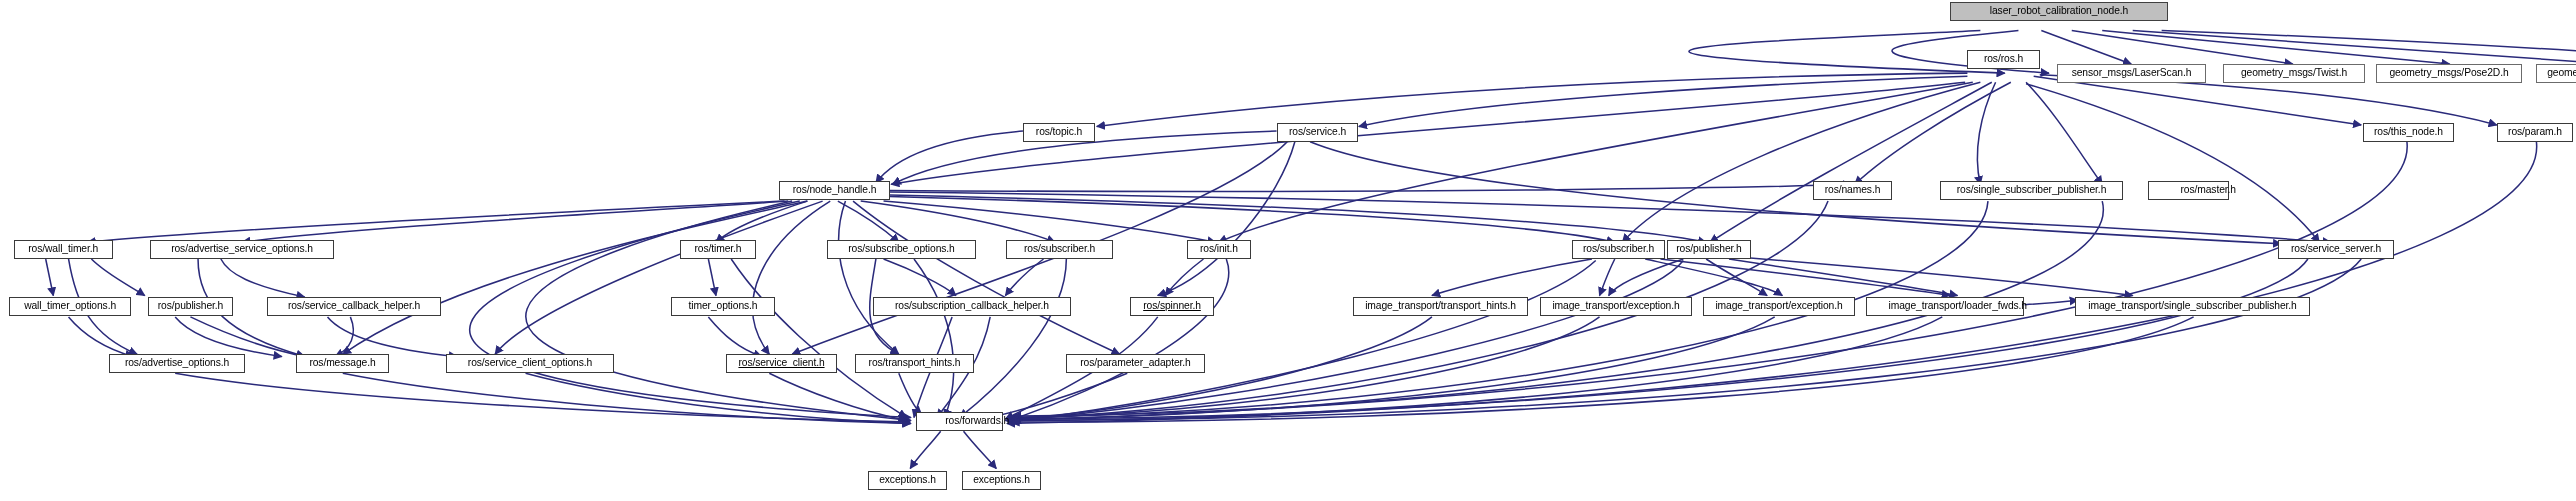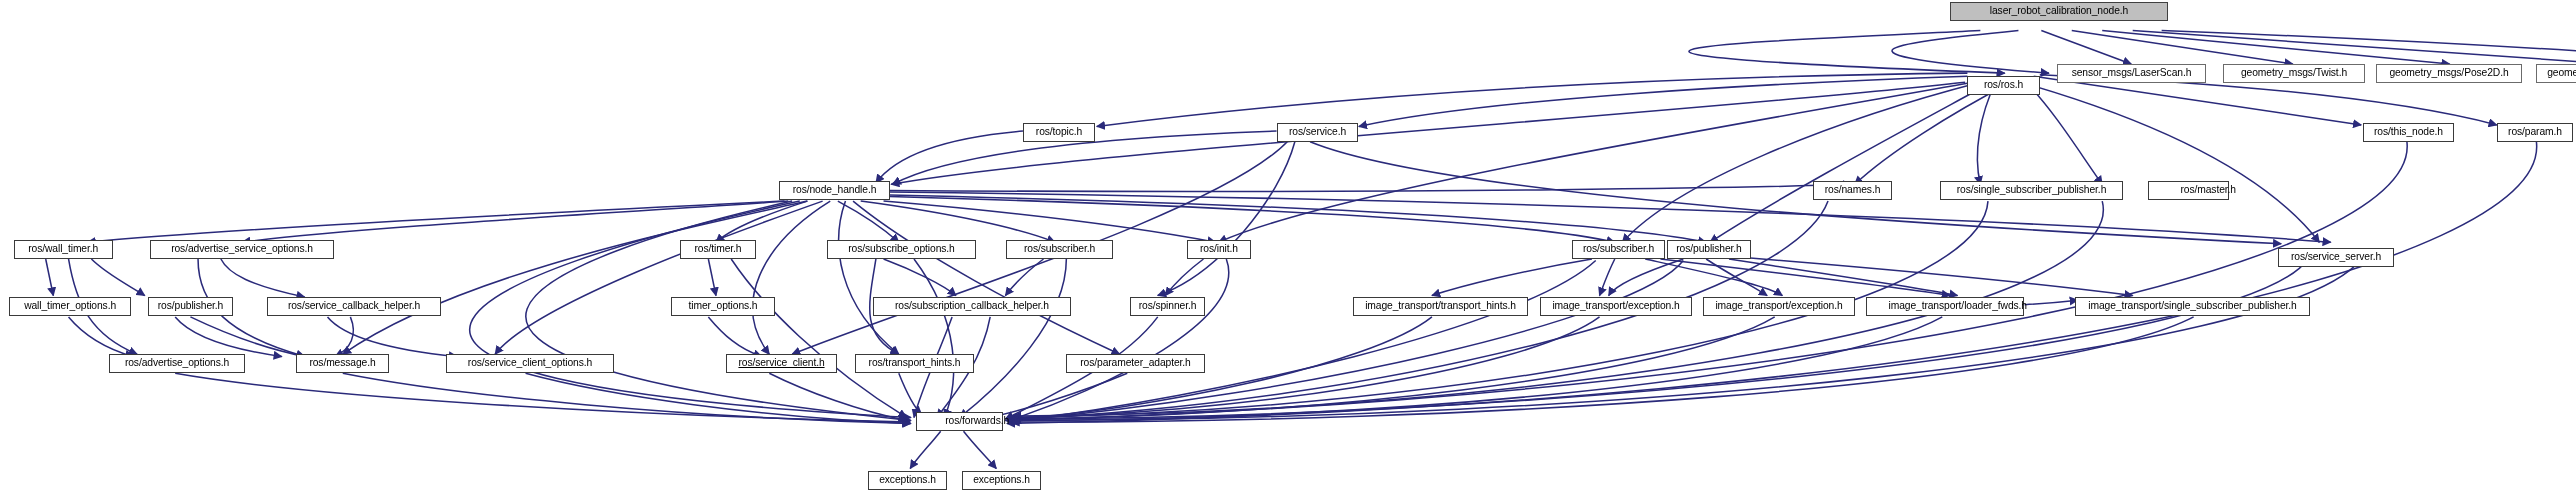--- a/index.html
+++ b/index.html
@@ -164,21 +164,21 @@
       <path d="M 1235 566 C 1220 585, 1205 600, 1195 615"></path>
       <path d="M 1265 566 C 1280 585, 1295 600, 1308 615"></path>
 
     </g>
   </svg>
 
   <div class="node root" style="left:1950px;top:1.5px;width:218px;">
       <span>laser_robot_calibration_node.h</span>
     </div>
 
-  <div class="node thick" style="left:1967px;top:76px;width:73px;">
+  <div class="node thick" style="left:1967px;top:50px;width:73px;">
       <span>ros/ros.h</span>
     </div>
   <div class="node" style="left:2057px;top:64px;width:149px;">
       <span>sensor_msgs/LaserScan.h</span>
     </div>
   <div class="node" style="left:2223px;top:64px;width:142px;">
       <span>geometry_msgs/Twist.h</span>
     </div>
   <div class="node" style="left:2376px;top:64px;width:146px;">
       <span>geometry_msgs/Pose2D.h</span>
@@ -230,40 +230,40 @@
     </div>
   <div class="node thick" style="left:1187px;top:240px;width:64px;text-align:center;">
       <span>ros/init.h</span>
     </div>
   <div class="node thick" style="left:1572px;top:240px;width:93px;">
       <span>ros/subscriber.h</span>
     </div>
   <div class="node thick" style="left:1667px;top:240px;width:84px;">
       <span>ros/publisher.h</span>
     </div>
-  <div class="node thick" style="left:2278px;top:240px;width:116px;margin-top:8px;">
+  <div class="node thick" style="left:2278px;top:240px;width:116px;">
       <span>ros/service_server.h</span>
     </div>
 
   <div class="node thick" style="left:9.1px;top:297px;width:122px;">
       <span>wall_timer_options.h</span>
     </div>
   <div class="node thick" style="left:148px;top:297px;width:85px;">
       <span>ros/publisher.h</span>
     </div>
   <div class="node thick" style="left:267px;top:297px;width:174px;">
       <span>ros/service_callback_helper.h</span>
     </div>
   <div class="node thick" style="left:671px;top:297px;width:104px;">
       <span>timer_options.h</span>
     </div>
   <div class="node thick" style="left:873px;top:297px;width:198px;">
       <span>ros/subscription_callback_helper.h</span>
     </div>
-  <div class="node thick" style="left:1130px;top:297px;width:75px;">
+  <div class="node thick" style="left:1130px;top:297px;width:84px;text-decoration:underline;">
       <span>ros/spinner.h</span>
     </div>
   <div class="node thick" style="left:1353px;top:297px;width:175px;">
       <span>image_transport/transport_hints.h</span>
     </div>
   <div class="node thick" style="left:1540px;top:297px;width:152px;">
       <span>image_transport/exception.h</span>
     </div>
   <div class="node thick" style="left:1703px;top:297px;width:152px;">
       <span>image_transport/exception.h</span>

